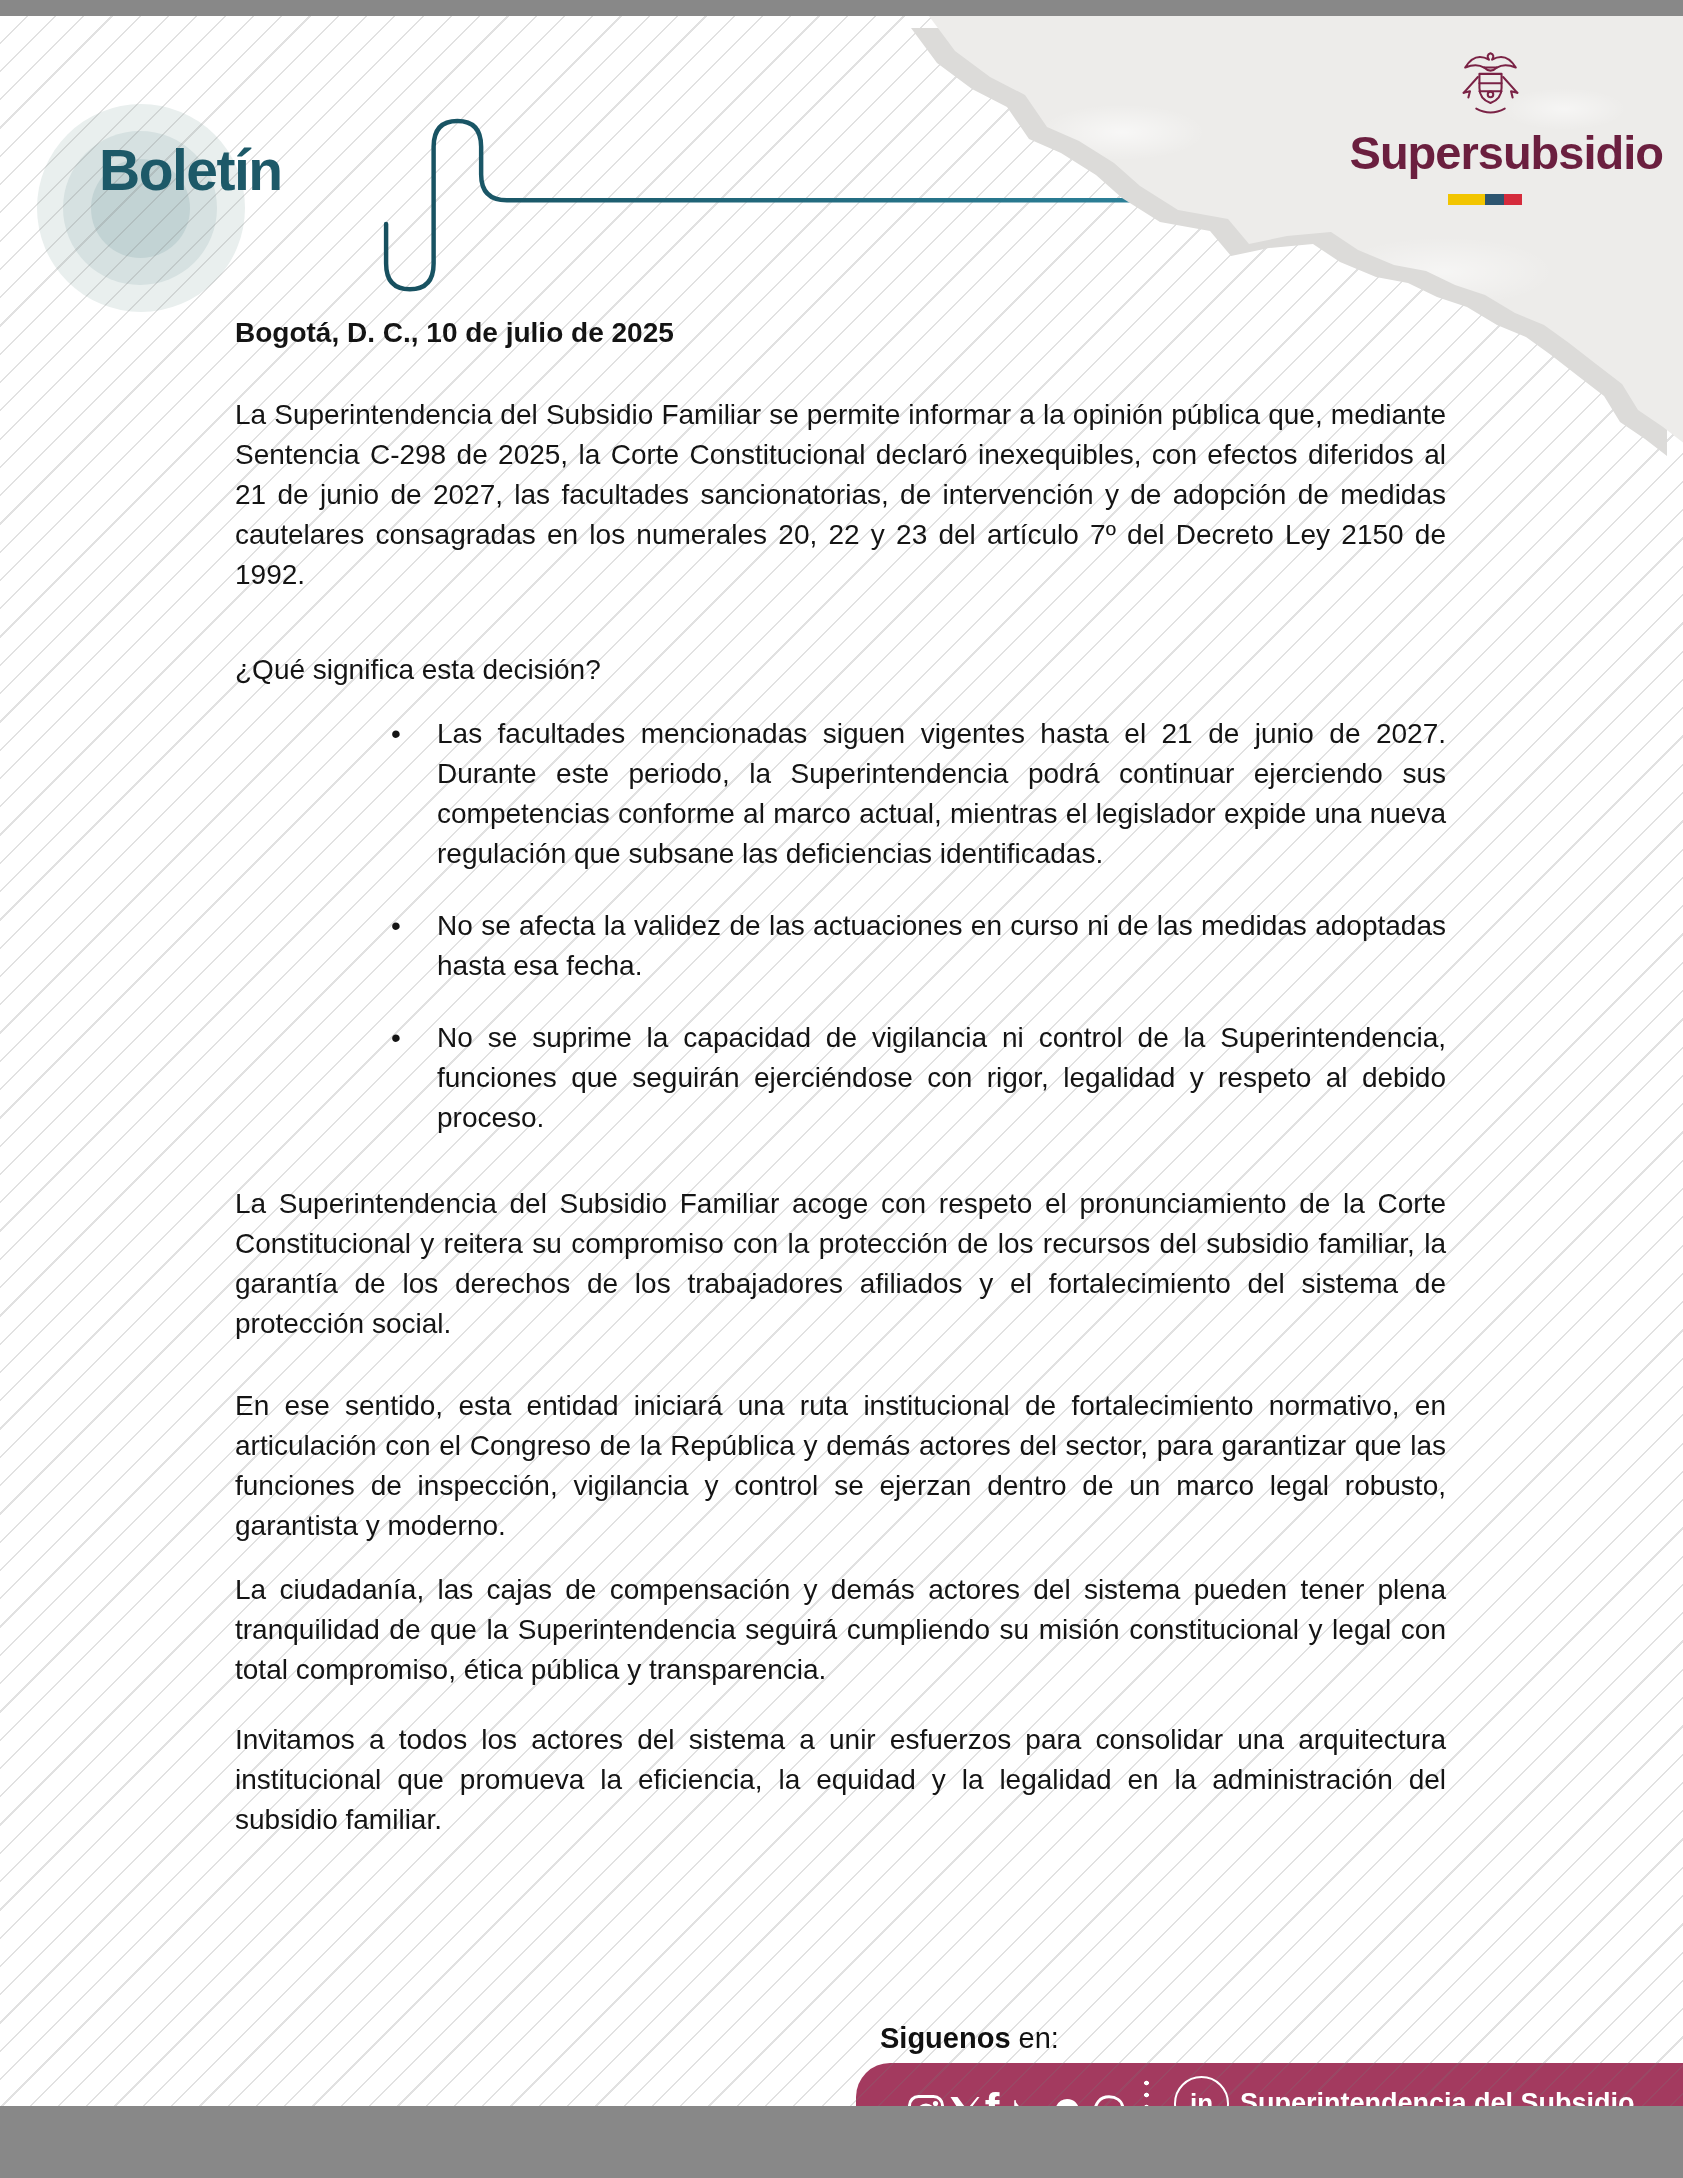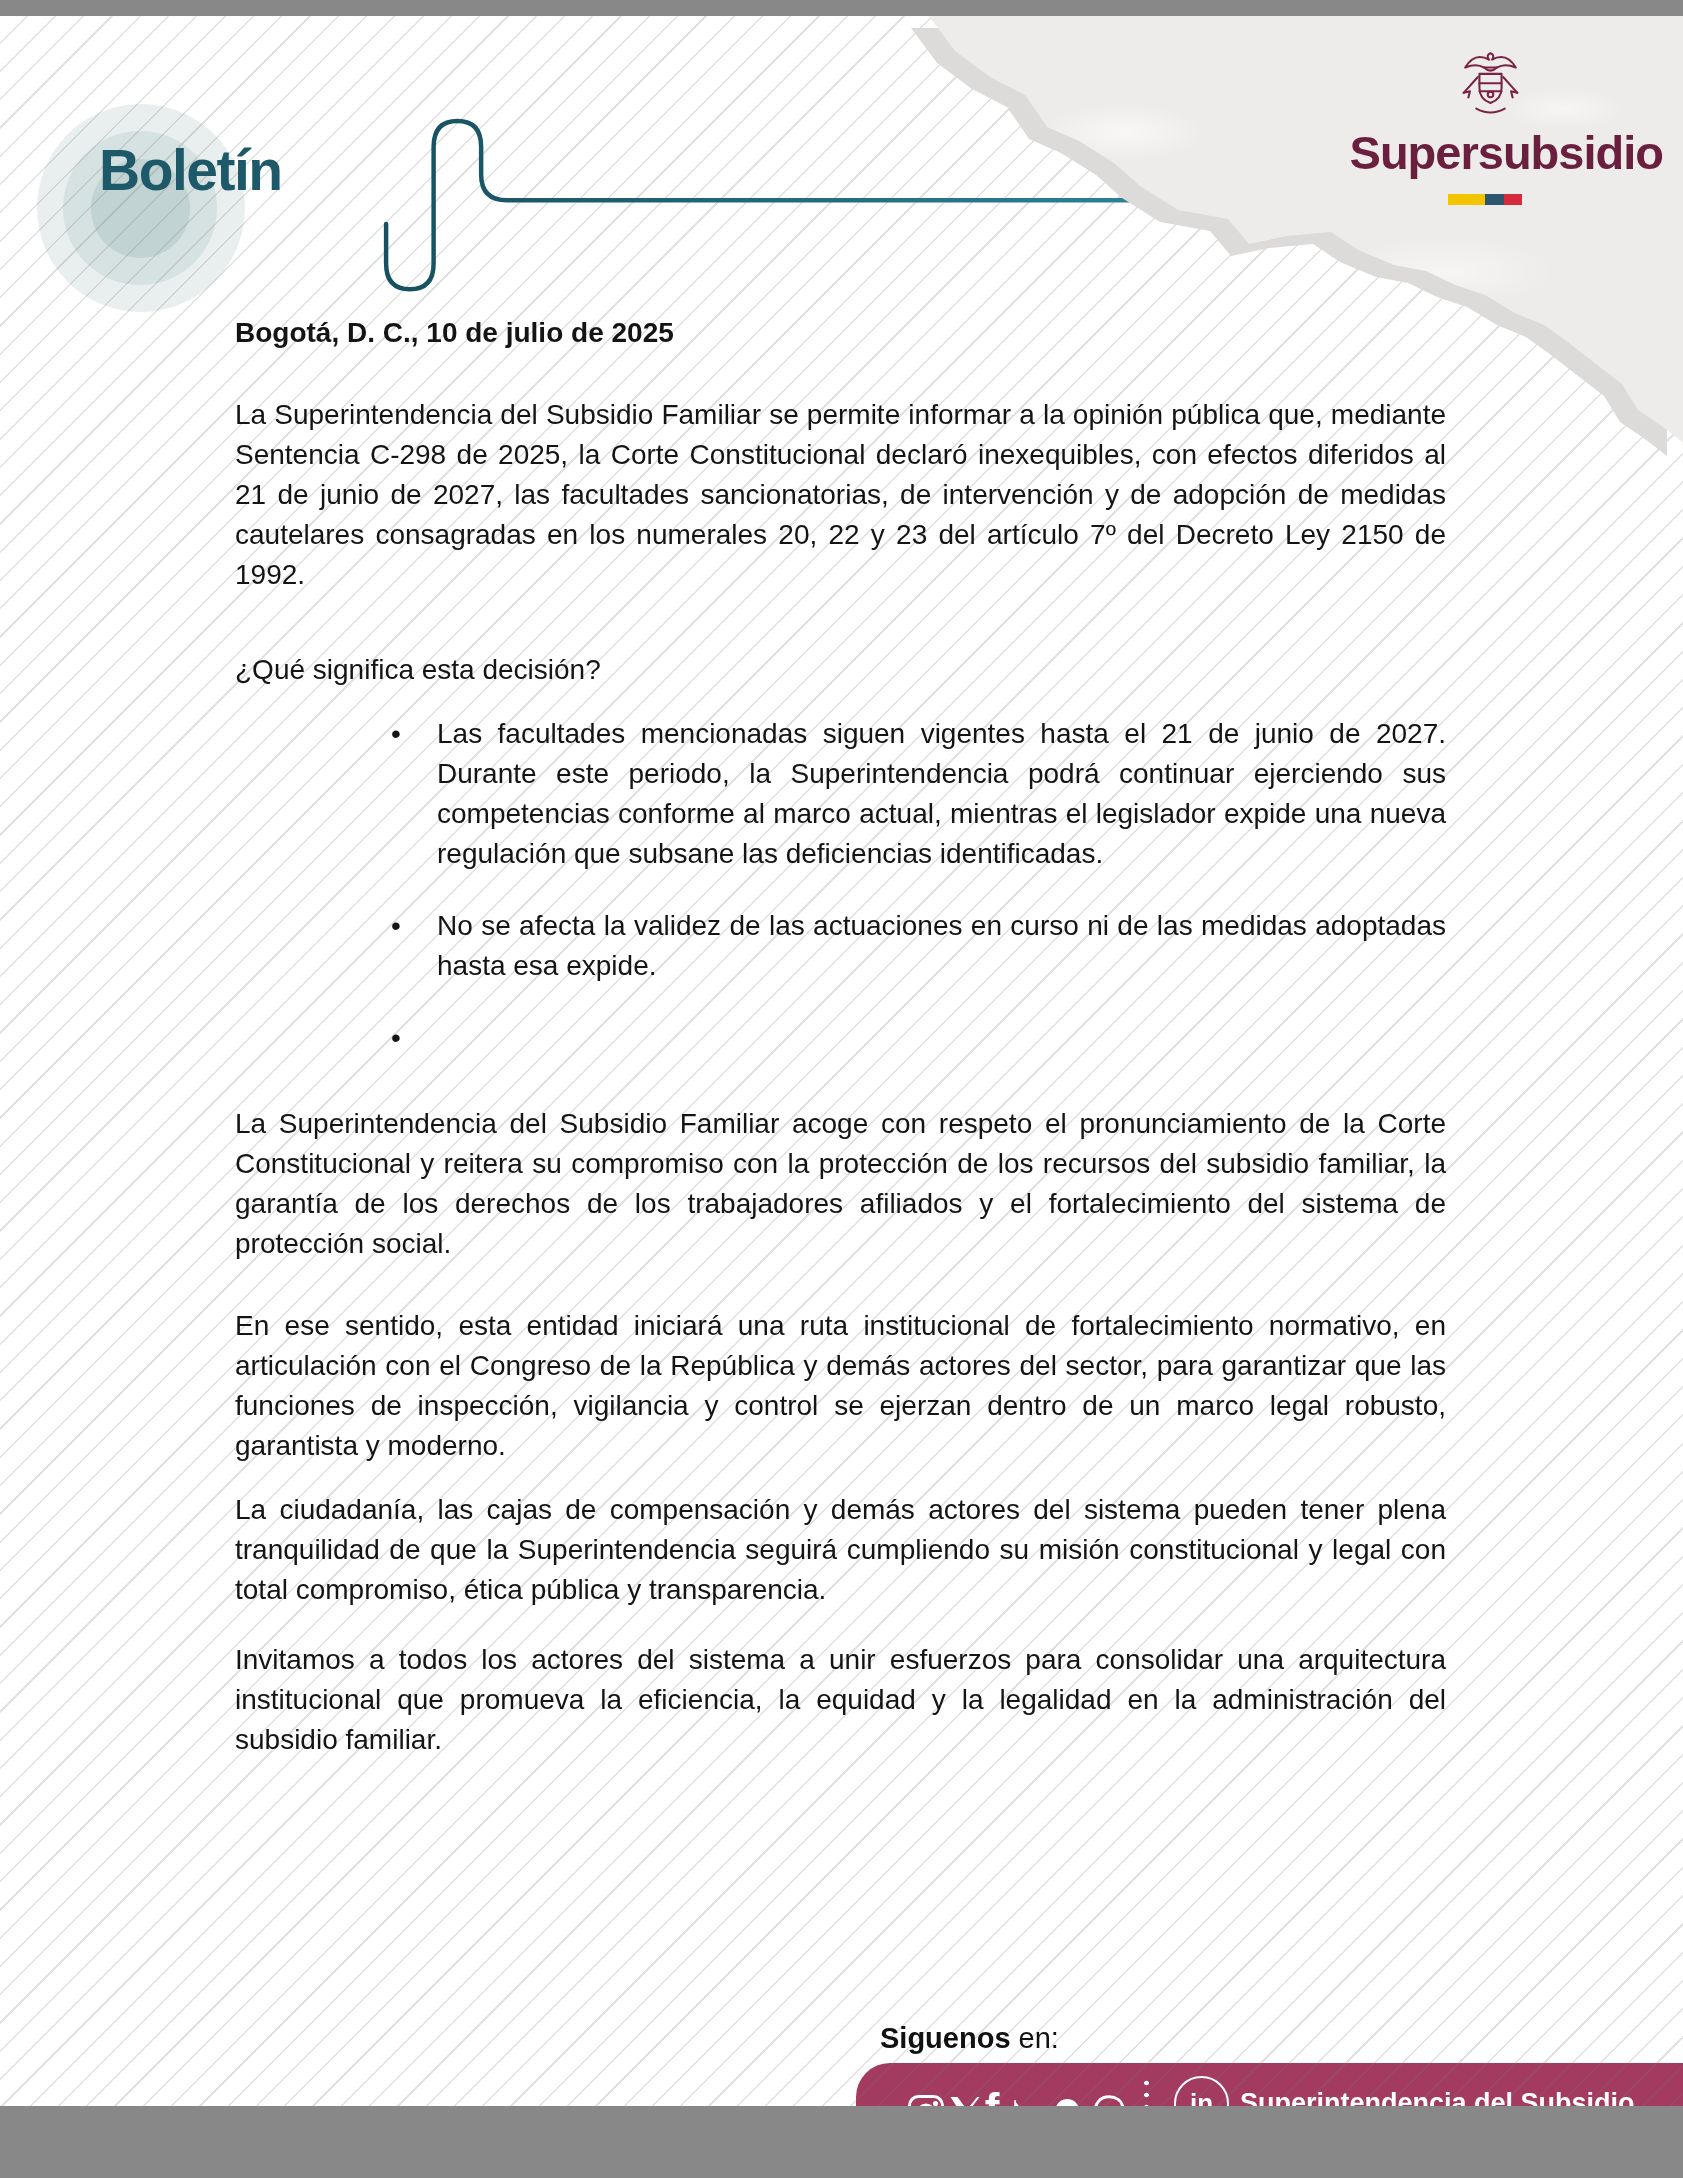--- a/index.html
+++ b/index.html
@@ -157,24 +157,25 @@
     <div class="para p1">La Superintendencia del Subsidio Familiar se permite informar a la opinión pública que, mediante Sentencia C-298 de 2025, la Corte Constitucional declaró inexequibles, con efectos diferidos al 21 de junio de 2027, las facultades sancionatorias, de intervención y de adopción de medidas cautelares consagradas en los numerales 20, 22 y 23 del artículo 7º del Decreto Ley 2150 de 1992.</div>
 
     <div class="q-heading">¿Qué significa esta decisión?</div>
 
     <div class="bullet-row b1">
       <span class="marker">•</span>
       <span class="btext">Las facultades mencionadas siguen vigentes hasta el 21 de junio de 2027. Durante este periodo, la Superintendencia podrá continuar ejerciendo sus competencias conforme al marco actual, mientras el legislador expide una nueva regulación que subsane las deficiencias identificadas.</span>
     </div>
     <div class="bullet-row b2">
       <span class="marker">•</span>
-      <span class="btext">No se afecta la validez de las actuaciones en curso ni de las medidas adoptadas hasta esa expide.</span>
+      <span class="btext">No se afecta la validez de las actuaciones en curso ni de las medidas adoptadas hasta esa fecha.</span>
     </div>
     <div class="bullet-row b3">
       <span class="marker">•</span>
+      <span class="btext">No se suprime la capacidad de vigilancia ni control de la Superintendencia, funciones que seguirán ejerciéndose con rigor, legalidad y respeto al debido proceso.</span>
     </div>
 
     <div class="para p2">La Superintendencia del Subsidio Familiar acoge con respeto el pronunciamiento de la Corte Constitucional y reitera su compromiso con la protección de los recursos del subsidio familiar, la garantía de los derechos de los trabajadores afiliados y el fortalecimiento del sistema de protección social.</div>
     <div class="para p3">En ese sentido, esta entidad iniciará una ruta institucional de fortalecimiento normativo, en articulación con el Congreso de la República y demás actores del sector, para garantizar que las funciones de inspección, vigilancia y control se ejerzan dentro de un marco legal robusto, garantista y moderno.</div>
     <div class="para p4">La ciudadanía, las cajas de compensación y demás actores del sistema pueden tener plena tranquilidad de que la Superintendencia seguirá cumpliendo su misión constitucional y legal con total compromiso, ética pública y transparencia.</div>
     <div class="para p5">Invitamos a todos los actores del sistema a unir esfuerzos para consolidar una arquitectura institucional que promueva la eficiencia, la equidad y la legalidad en la administración del subsidio familiar.</div>
   </div>
 
   <div class="follow">
     <span class="fb-bold">Siguenos</span><span> en:</span>

